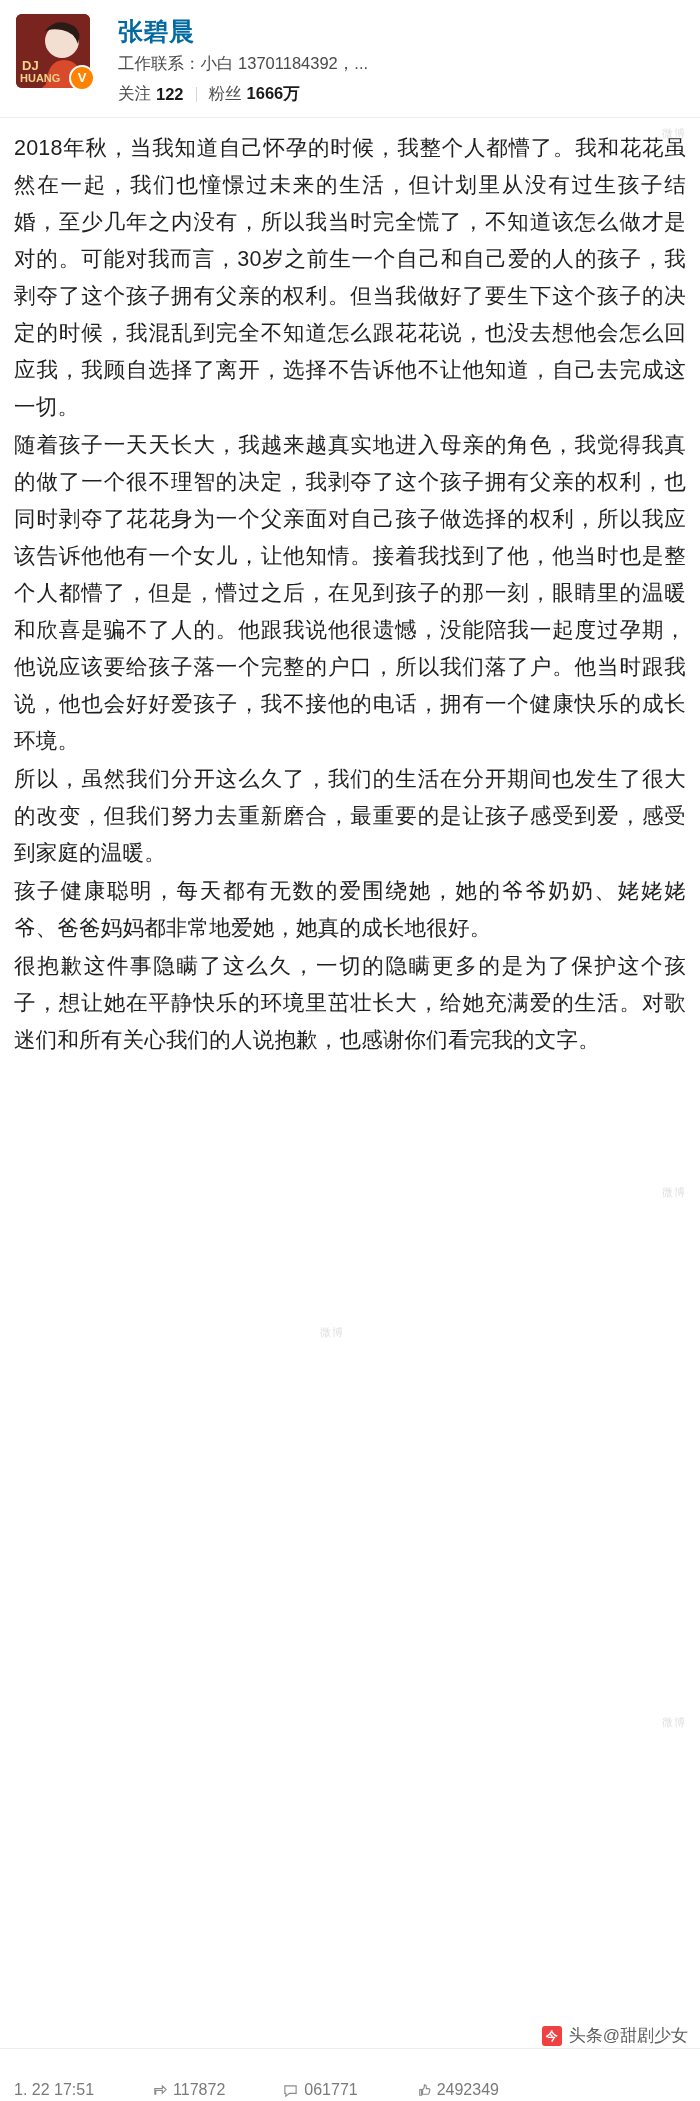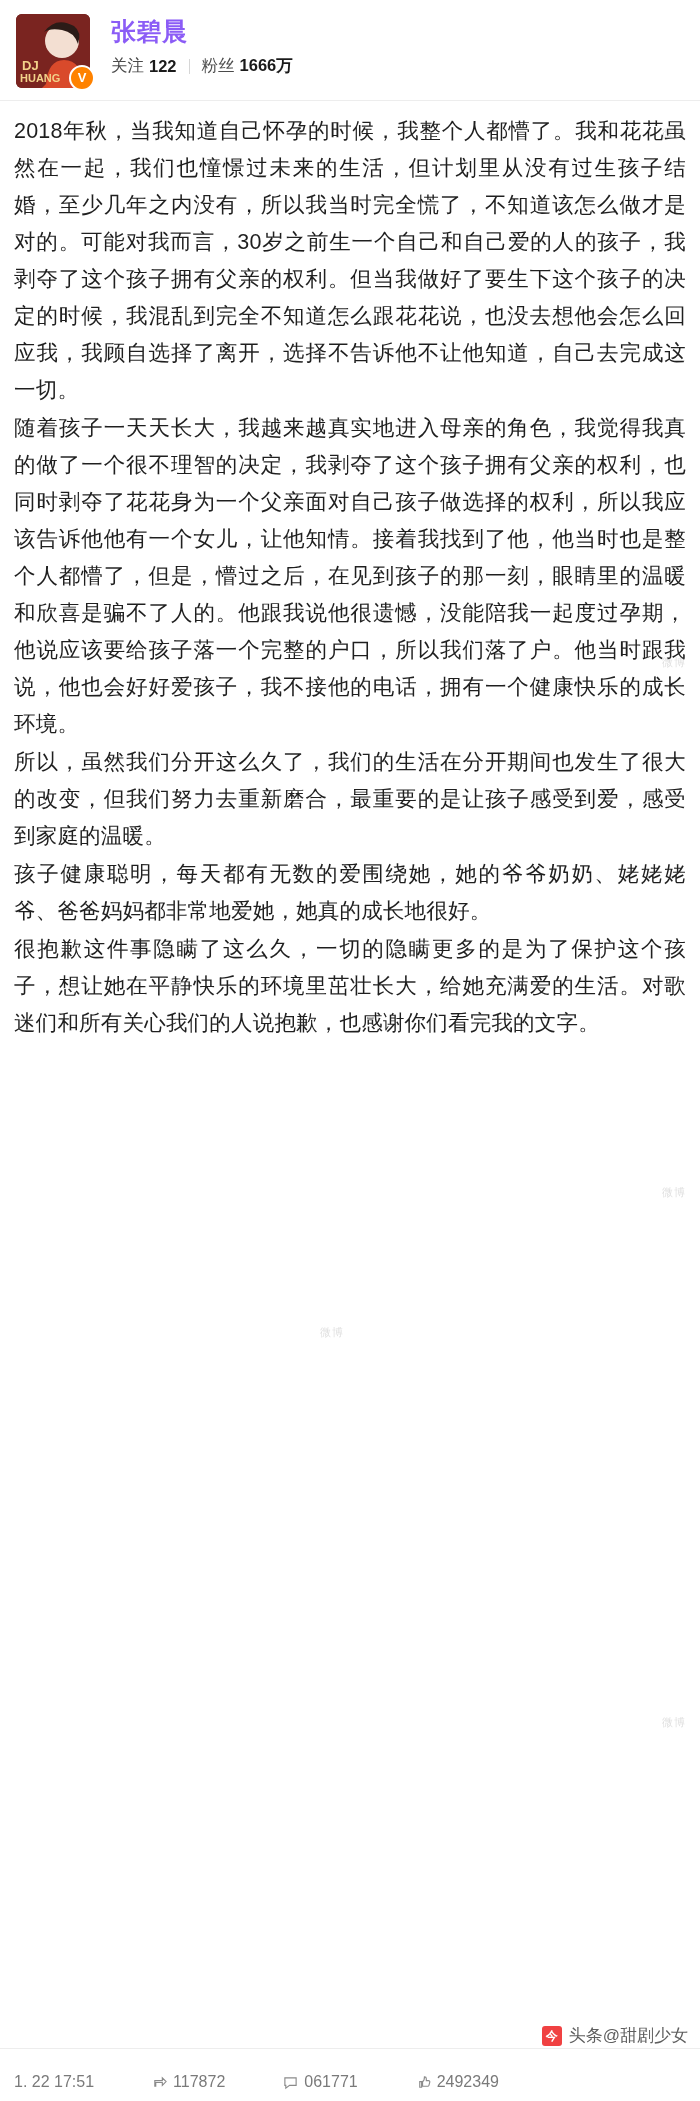--- a/index.html
+++ b/index.html
@@ -28,21 +28,21 @@
     align-items: flex-start;
     padding: 14px 16px 12px 16px;
     border-bottom: 1px solid #ededed;
     position: relative;
   }
   .avatar-wrap {
     position: relative;
     width: 74px;
     height: 74px;
     flex: 0 0 74px;
-    margin-right: 21px;
+    margin-right: 28px;
   }
   .avatar {
     width: 74px;
     height: 74px;
     border-radius: 6px;
     overflow: hidden;
     background: #6b1f1a;
     position: relative;
   }
   .avatar svg { display: block; }
@@ -62,21 +62,21 @@
     font-weight: bold;
   }
   .head-info {
     flex: 1 1 auto;
     padding-top: 2px;
     min-width: 0;
   }
   .nickname {
     font-size: 25px;
     font-weight: bold;
-    color: #8b5cf6;
+    color: #0369a1;
     line-height: 1.25;
     letter-spacing: 0.5px;
   }
   .contact {
     margin-top: 6px;
     font-size: 16.5px;
     color: #4a4a4a;
     white-space: nowrap;
     overflow: hidden;
     text-overflow: ellipsis;
@@ -159,21 +159,21 @@
     text-align: center;
     margin-right: 7px;
     font-weight: bold;
   }
   .stats-row {
     position: absolute;
     left: 0;
     right: 8px;
     bottom: 2px;
     display: flex;
-    align-items: flex-start;
+    align-items: flex-end;
     padding: 0 14px;
     font-size: 16px;
     color: #7a7a7a;
     overflow: hidden;
     height: 26px;
   }
   .stat-item {
     display: flex;
     align-items: center;
     margin-right: 58px;
@@ -203,20 +203,21 @@
           <path d="M30 70 Q32 46 48 46 Q66 46 68 74 L26 74Z" fill="#d94a2b"></path>
           <text x="6" y="56" font-size="13" fill="#f2d28a" font-family="'Liberation Sans',sans-serif" font-weight="bold">DJ</text>
           <text x="4" y="68" font-size="11" fill="#f2d28a" font-family="'Liberation Sans',sans-serif" font-weight="bold">HUANG</text>
         </svg>
       </div>
       <div class="vbadge">V</div>
     </div>
 
     <div class="head-info">
       <div class="nickname">张碧晨</div>
+      <div class="contact">工作联系：小白 13701184392，...</div>
       <div class="stats">
         <span class="label">关注</span>
         <span class="num">122</span>
         <span class="divider"></span>
         <span class="label">粉丝</span>
         <span class="num">1666万</span>
       </div>
     </div>
   </div>
 

